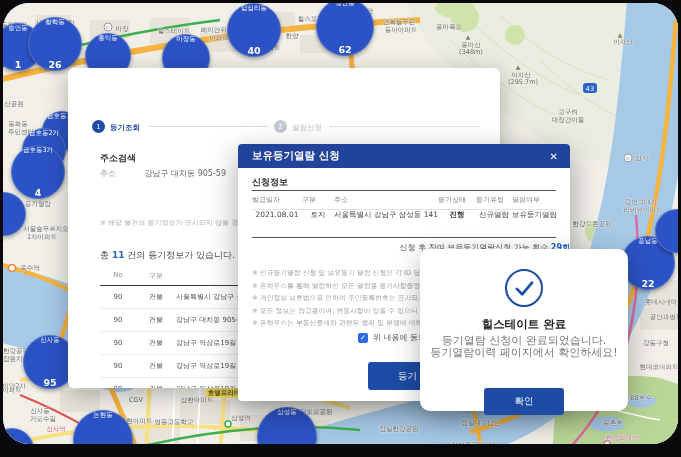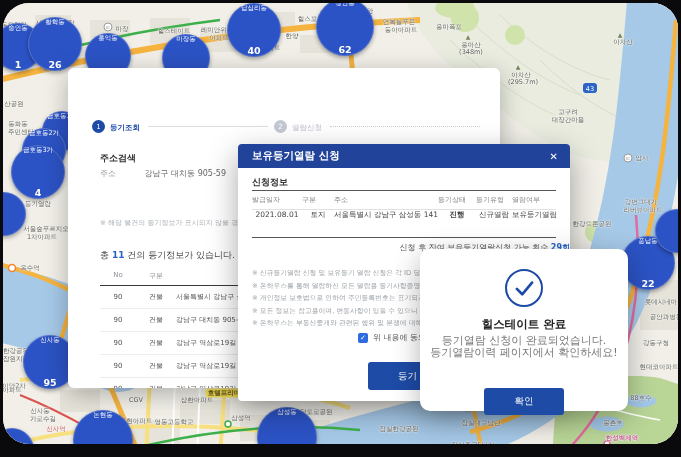--- a/index.html
+++ b/index.html
@@ -6,21 +6,21 @@
   *{box-sizing:border-box;font-family:"DejaVu Sans",sans-serif;}
   .stage{position:relative;width:681px;height:457px;background:#0a0a0c;overflow:hidden;}
   .screen{position:absolute;left:3px;top:3px;right:3px;bottom:13px;border-radius:26px;overflow:hidden;background:#f1efe8;}
   .world{position:absolute;left:-3px;top:-3px;width:681px;height:457px;}
 
   
   .map-svg{position:absolute;left:0;top:0;}
   .mlabel{position:absolute;transform:translate(-50%,-50%);font-size:6.5px;color:#5c5c54;white-space:nowrap;
           text-shadow:0 0 2px #fff,0 0 2px #fff,0 0 1px #fff;line-height:7px;}
   .mlabel.red{color:#c4504a;}
-  .mlabel.pink{color:#c95f92;font-weight:bold;}
+  .mlabel.pink{color:#c95f92;}
   .mlabel.hotel{background:#ffe95c;color:#6b5b1c;padding:1px 2px;border-radius:2px;font-weight:bold;text-shadow:none;}
   .marker{position:absolute;transform:translate(-50%,-50%);border-radius:50%;background:#2c53c5;color:#fff;
           display:flex;flex-direction:column;align-items:center;justify-content:space-between;
           box-shadow:0 2px 4px rgba(0,0,0,.35);border:1px solid rgba(255,255,255,.18);}
   .marker .mname{font-size:6.5px;line-height:8px;white-space:nowrap;}
   .marker .mcount{font-size:9.5px;font-weight:bold;line-height:10px;}
 
   
   .panel{position:absolute;background:#fff;border-radius:6px;}
   .main-panel{left:68px;top:68px;width:432px;height:320px;box-shadow:0 6px 24px rgba(0,0,0,.28);overflow:hidden;}

